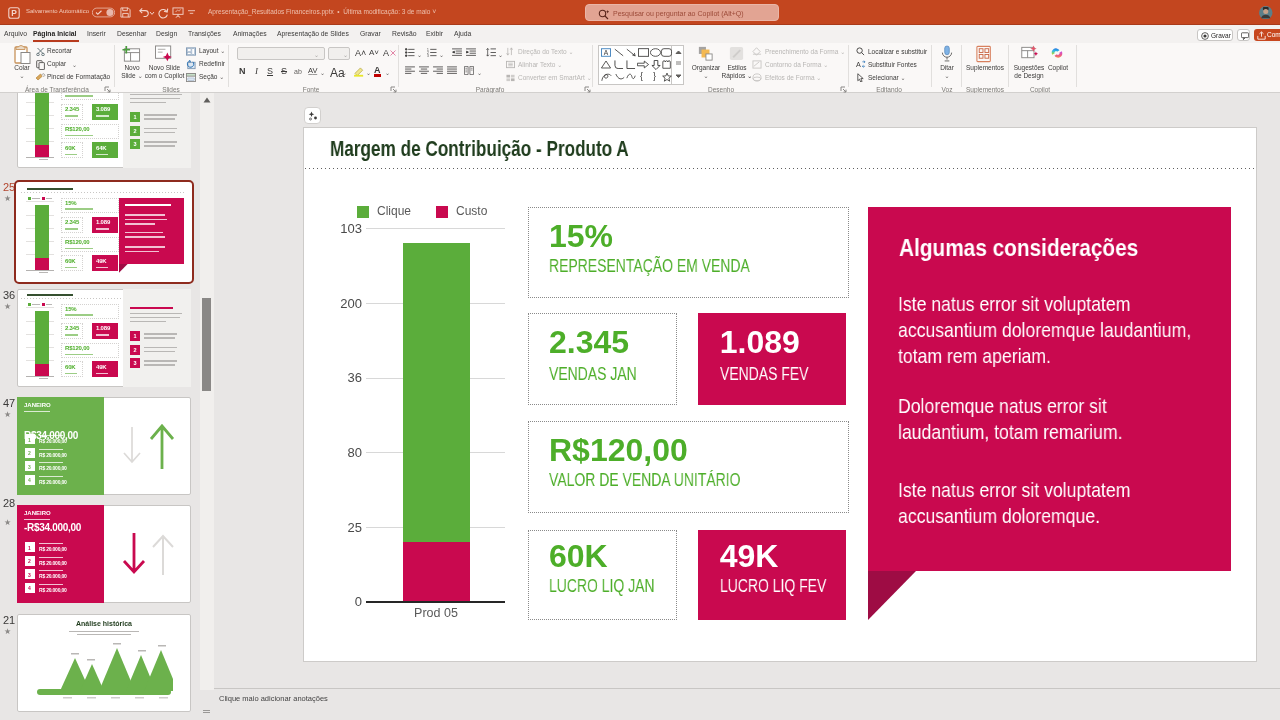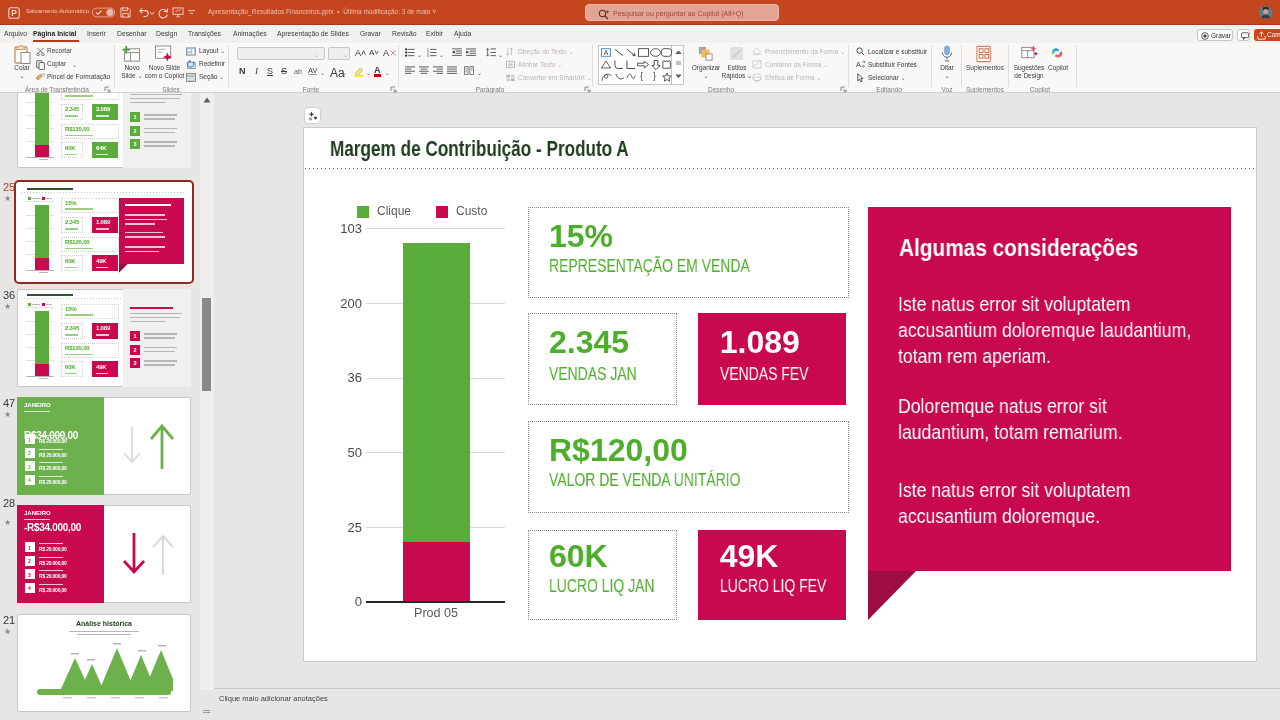--- a/index.html
+++ b/index.html
@@ -735,21 +735,21 @@
     <div class="abs" style="left:26px;top:7.5px;font-size:22px;font-weight:bold;color:#203D1E;transform:scaleX(0.78) translateZ(0);transform-origin:0 0;white-space:nowrap;-webkit-font-smoothing:antialiased">Margem de Contribuição - Produto A</div>
     <div class="abs" style="left:1px;top:40px;width:951px;height:1.3px;background:repeating-linear-gradient(90deg,#606060 0 1.2px,transparent 1.2px 4px)"></div>
 
     <div class="abs" style="left:53px;top:78px;width:12px;height:12px;background:#5BAD3B"></div>
     <div class="abs" style="left:73px;top:76px;font-size:12px;color:#595959">Clique</div>
     <div class="abs" style="left:132px;top:78px;width:12px;height:12px;background:#C9094F"></div>
     <div class="abs" style="left:152px;top:76px;font-size:12px;color:#595959">Custo</div>
     <div class="abs" style="left:23px;top:92.8px;width:35px;text-align:right;font-size:13px;color:#4a4a4a">103</div>
     <div class="abs" style="left:23px;top:167.5px;width:35px;text-align:right;font-size:13px;color:#4a4a4a">200</div>
     <div class="abs" style="left:23px;top:242.2px;width:35px;text-align:right;font-size:13px;color:#4a4a4a">36</div>
-    <div class="abs" style="left:23px;top:316.9px;width:35px;text-align:right;font-size:13px;color:#4a4a4a">50</div>
+    <div class="abs" style="left:23px;top:316.9px;width:35px;text-align:right;font-size:13px;color:#4a4a4a">80</div>
     <div class="abs" style="left:23px;top:391.6px;width:35px;text-align:right;font-size:13px;color:#4a4a4a">25</div>
     <div class="abs" style="left:23px;top:466.3px;width:35px;text-align:right;font-size:13px;color:#4a4a4a">0</div>
     <div class="abs" style="left:62px;top:100.3px;width:139px;height:1px;background:#D8D8D8"></div>
     <div class="abs" style="left:62px;top:175px;width:139px;height:1px;background:#D8D8D8"></div>
     <div class="abs" style="left:62px;top:249.7px;width:139px;height:1px;background:#D8D8D8"></div>
     <div class="abs" style="left:62px;top:324.4px;width:139px;height:1px;background:#D8D8D8"></div>
     <div class="abs" style="left:62px;top:399.1px;width:139px;height:1px;background:#D8D8D8"></div>
     <div class="abs" style="left:99px;top:115.2px;width:67px;height:298.8px;background:#5BAD3B"></div>
     <div class="abs" style="left:99px;top:414px;width:67px;height:59.8px;background:#C9094F"></div>
     <div class="abs" style="left:62px;top:473.3px;width:139px;height:1.5px;background:#262626"></div>

